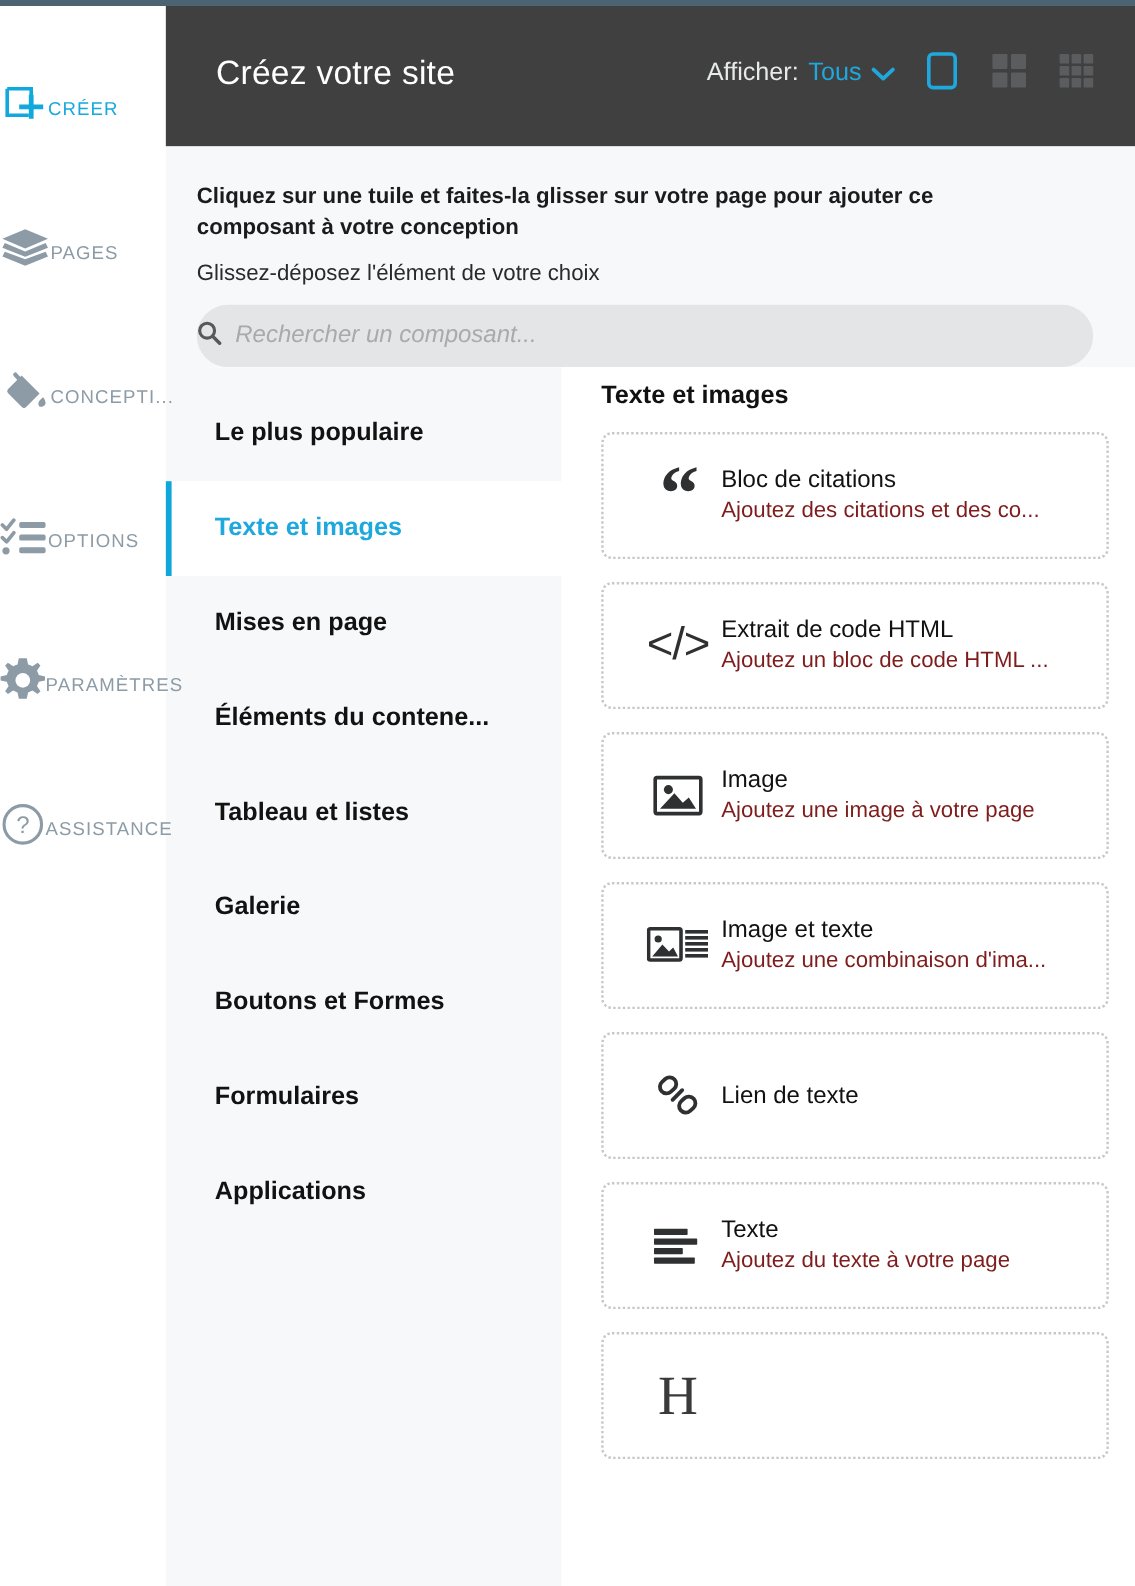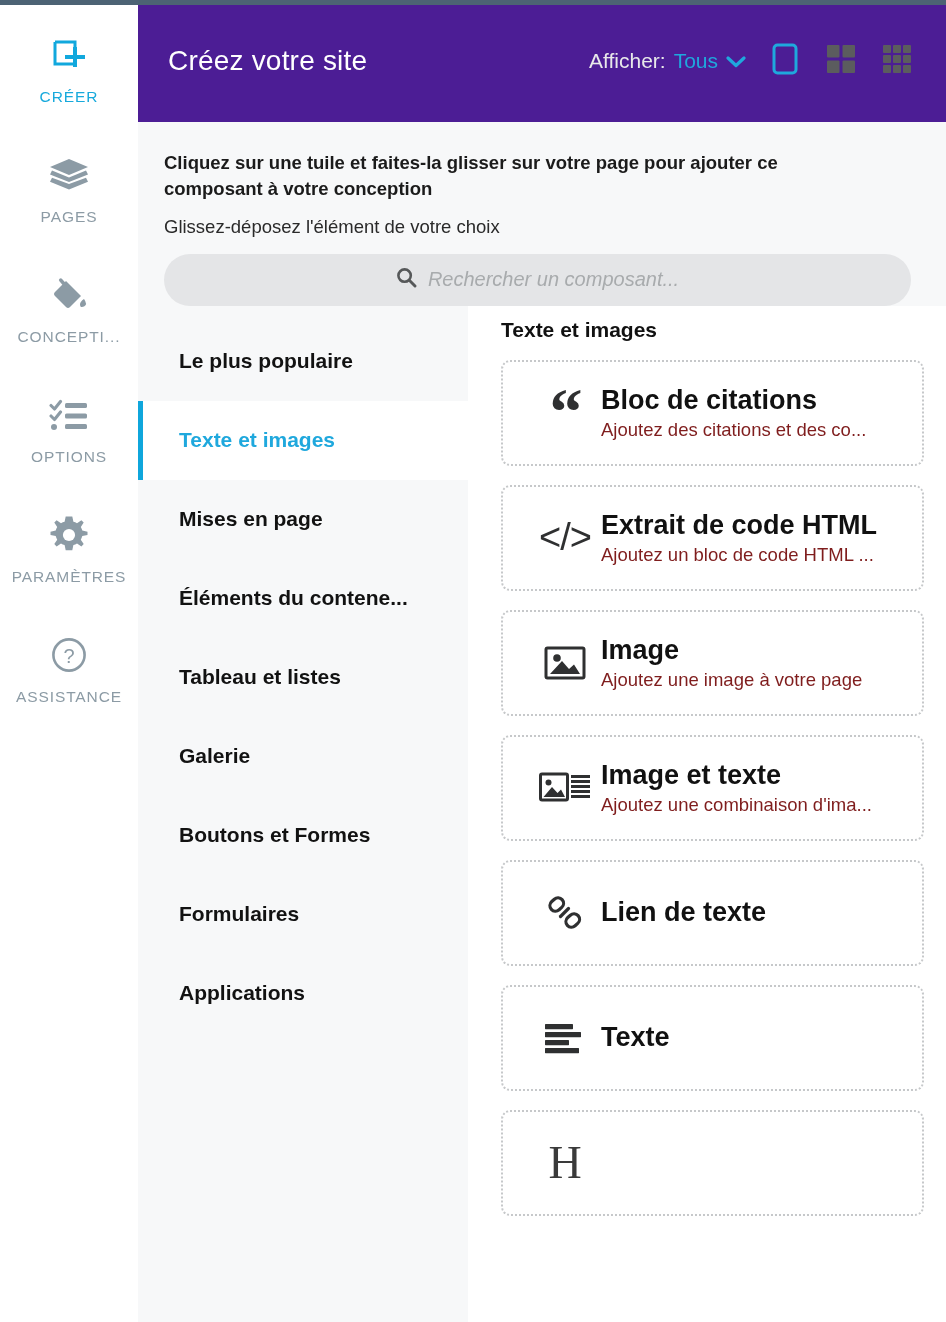--- a/index.html
+++ b/index.html
@@ -32,21 +32,21 @@
     background: #ffffff;
     flex: 0 0 138px;
     padding-top: 22px;
     position: relative;
     z-index: 20;
   }
   .rail-item {
     width: 138px;
     height: 120px;
     display: flex;
-    flex-direction: column;
+    flex-direction: row;
     align-items: center;
     justify-content: flex-start;
     padding-top: 10px;
     cursor: pointer;
     user-select: none;
   }
   .rail-ico {
     height: 46px;
     display: flex;
     align-items: center;
@@ -67,24 +67,24 @@
     flex: 1 1 auto;
     display: flex;
     flex-direction: column;
     min-width: 0;
     position: relative;
   }
 
   
   .header {
     height: 122px;
-    background: #4c1d95;
-    display: flex;
-    align-items: center;
-    padding: 0 32px 0 30px;
+    background: #404040;
+    display: flex;
+    align-items: center;
+    padding: 0 32px 0 42px;
     flex: 0 0 122px;
   }
   .header-title {
     color: #ffffff;
     font-size: 28px;
     font-weight: 400;
     letter-spacing: 0.2px;
   }
   .header-right {
     margin-left: auto;
@@ -126,21 +126,21 @@
     font-size: 18.5px;
     color: #2a2a2a;
   }
   .search {
     margin-top: 16px;
     height: 52px;
     background: #e4e5e7;
     border-radius: 26px;
     display: flex;
     align-items: center;
-    justify-content: center;
+    justify-content: flex-start;
     gap: 11px;
     cursor: text;
     margin-right: 1px;
   }
   .search-ph {
     font-size: 20px;
     font-style: italic;
     color: #a8abad;
   }
 
@@ -202,22 +202,22 @@
   .tile-ico {
     width: 72px;
     flex: 0 0 72px;
     display: flex;
     align-items: center;
     justify-content: center;
     color: #2f3031;
   }
   .tile-txt { min-width: 0; }
   .tile-title {
-    font-size: 27px;
-    font-weight: bold;
+    font-size: 20px;
+    font-weight: normal;
     color: #111111;
     line-height: 1.3;
     white-space: nowrap;
   }
   .tile-desc {
     font-size: 18.5px;
     color: #7f1d1d;
     line-height: 1.35;
     white-space: nowrap;
   }
@@ -510,20 +510,21 @@
               <g fill="#2f3031">
                 <rect x="1" y="2" width="28" height="5.2" rx="0.6"></rect>
                 <rect x="1" y="10" width="36" height="5.2" rx="0.6"></rect>
                 <rect x="1" y="18" width="24" height="5.2" rx="0.6"></rect>
                 <rect x="1" y="26" width="34" height="5.2" rx="0.6"></rect>
               </g>
             </svg>
           </div>
           <div class="tile-txt">
             <div class="tile-title">Texte</div>
+            <div class="tile-desc">Ajoutez du texte à votre page</div>
           </div>
         </div>
 
         <div class="tile">
           <div class="tile-ico">
             <span class="h-glyph">H</span>
           </div>
         </div>
 
       </div>

